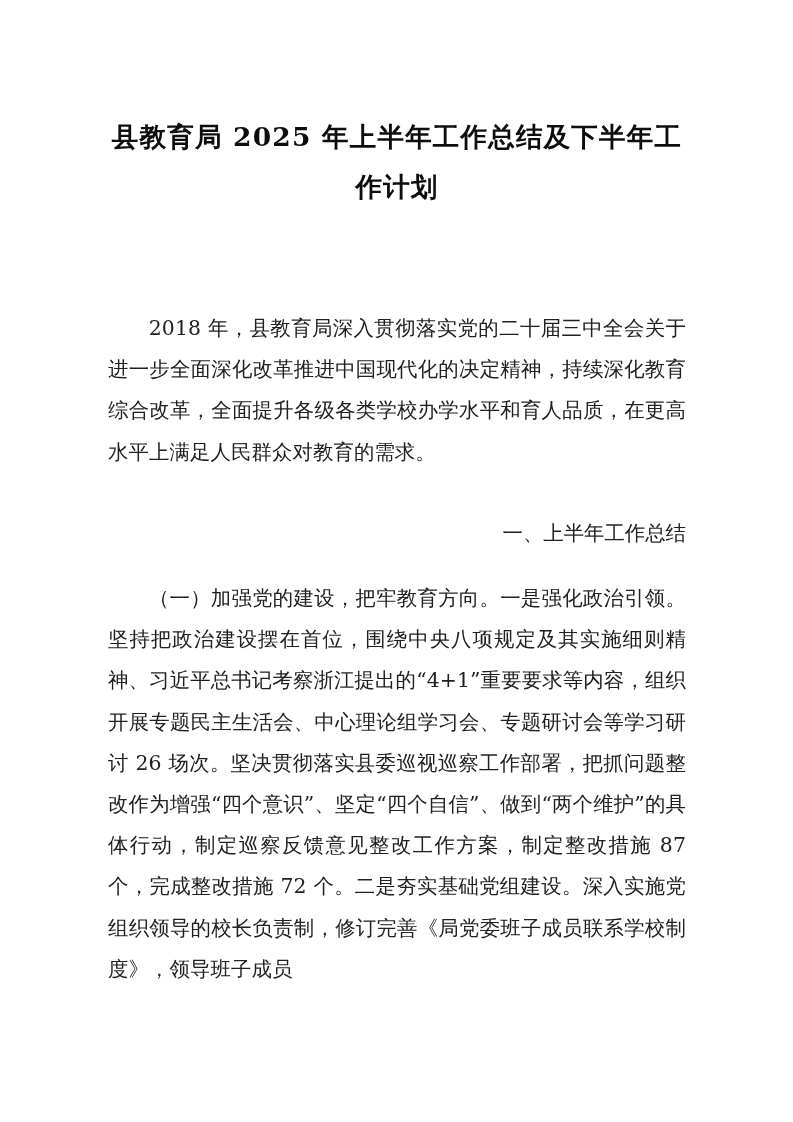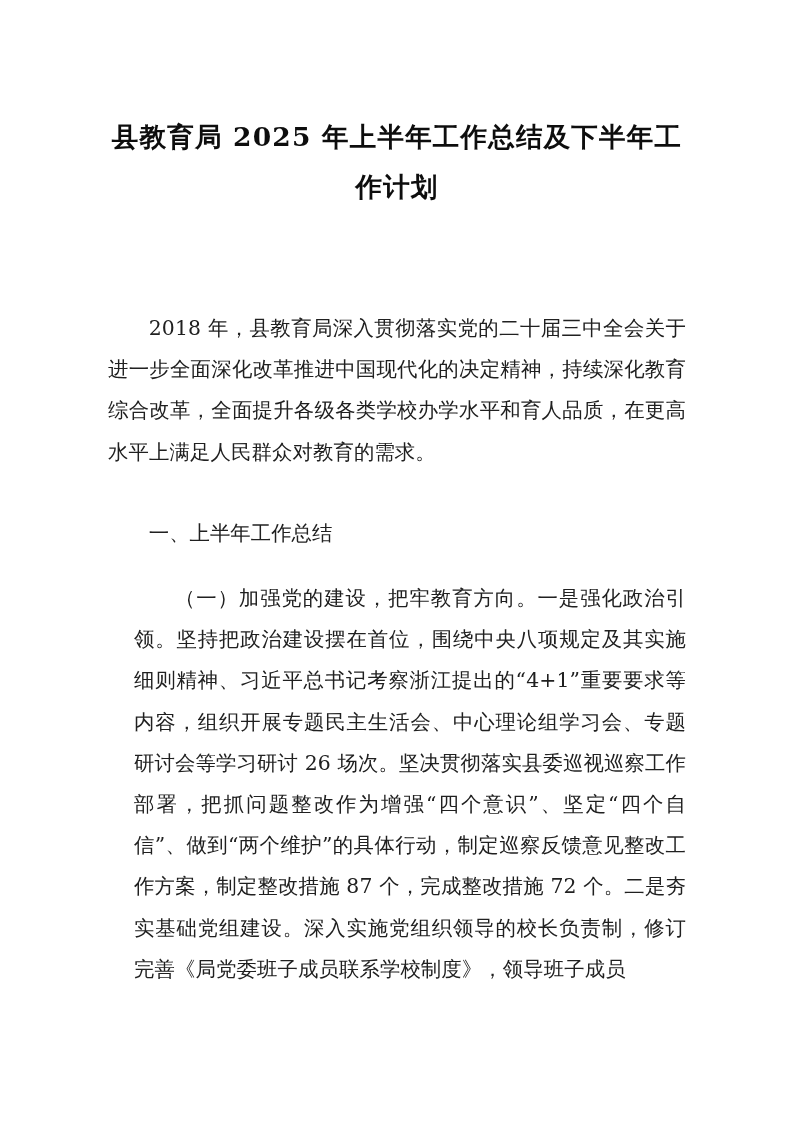--- a/index.html
+++ b/index.html
@@ -60,30 +60,29 @@
 
   .para.lead {
     margin-top: 96px;
   }
 
   .heading {
     margin: 0;
     margin-top: 40px;
     font-size: 20.4px;
     line-height: 41.2px;
-    text-align: left;
+    text-align: right;
     text-indent: 2em;
     font-weight: normal;
     color: #202020;
     font-family: "DejaVu Serif", "Liberation Serif", serif;
   }
 
   .para.section-body {
     margin-top: 24px;
-    margin-left: 26px;
   }
 </style>
 </head>
 <body>
 
 <div class="page">
   <div class="doc-body">
 
     <h1 class="doc-title">县教育局 2025 年上半年工作总结及下半年工作计划</h1>
 

